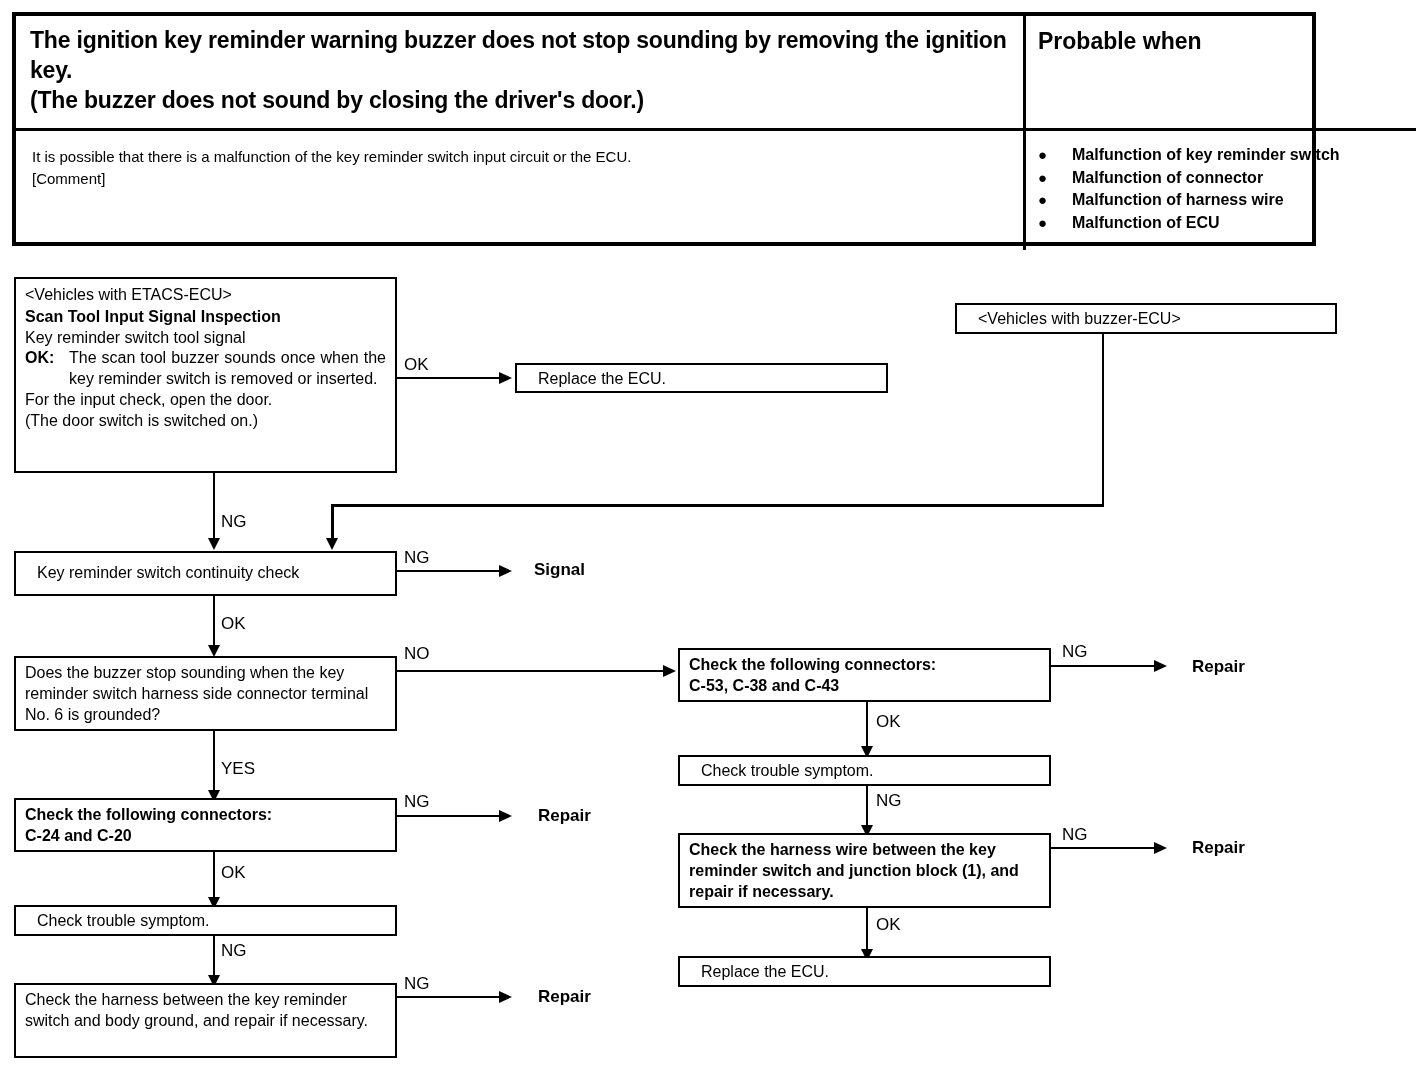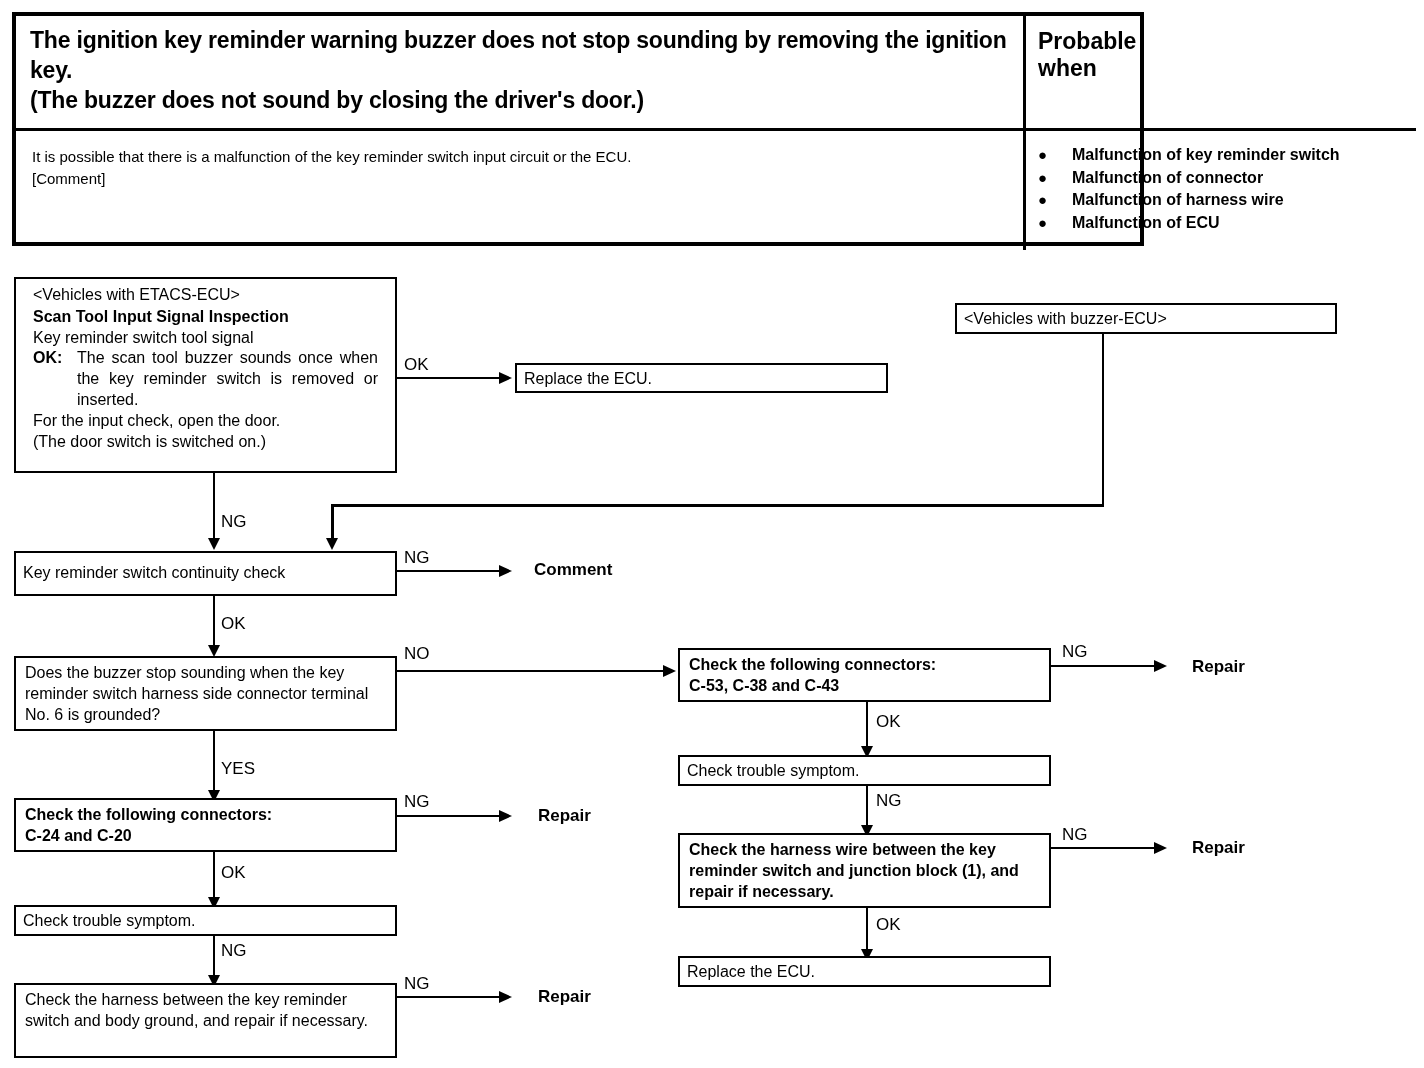--- a/index.html
+++ b/index.html
@@ -18,21 +18,21 @@
     height: 1068px;
     overflow: hidden;
     background: #ffffff;
   }
 
   
   .symptom-table {
     position: absolute;
     left: 12px;
     top: 12px;
-    width: 1132px;
+    width: 1304px;
     height: 234px;
     border: 4px solid #000;
     box-sizing: border-box;
   }
   .tbl-divider-v {
     position: absolute;
     left: 1007px;
     top: 0;
     width: 3px;
     height: 234px;
@@ -91,21 +91,21 @@
   }
 
   
   .fbox {
     position: absolute;
     border: 2px solid #000;
     box-sizing: border-box;
     background: #fff;
     font-size: 16px;
     line-height: 1.30;
-    padding: 4px 7px;
+    padding: 4px 21px;
   }
   .fbox.b { font-weight: bold; }
   .plain-label {
     position: absolute;
     font-size: 17px;
     font-weight: bold;
   }
   .edge-label {
     position: absolute;
     font-size: 17px;
@@ -169,21 +169,21 @@
         <span class="bullet">●</span>
         <span>Malfunction of  harness wire</span>
       </div>
       <div class="row">
         <span class="bullet">●</span>
         <span>Malfunction of  ECU</span>
       </div>
     </div>
   </div>
 
-  <div class="fbox" style="left:14px; top:277px; width:383px; height:196px; padding:6px 17px;">
+  <div class="fbox" style="left:14px; top:277px; width:383px; height:196px; padding:6px 9px;">
     <div style="font-size:16px;">&lt;Vehicles with ETACS-ECU&gt;</div>
     <div style="font-weight:bold; font-size:16px; margin-top:1px;">Scan Tool Input Signal Inspection</div>
     <div style="font-size:16px;">Key reminder switch tool signal</div>
     <div style="font-size:16px; position:relative; padding-left:44px;">
       <span style="font-weight:bold; position:absolute; left:0; top:0;">OK:</span>
       <span style="display:block; text-align:justify;">The scan tool buzzer sounds once when the key reminder switch is removed or inserted.</span>
     </div>
     <div style="font-size:16px;">For the input check, open the door.</div>
     <div style="font-size:16px;">(The door switch is switched on.)</div>
   </div>
@@ -209,21 +209,21 @@
   <div class="edge-label" style="left:221px; top:513px;">NG</div>
   <div class="arrow-down" style="left:208px; top:538px;"></div>
 
   <div class="fbox" style="left:14px; top:551px; width:383px; height:45px; display:flex; align-items:center;">
     <span>Key reminder switch continuity check</span>
   </div>
 
   <div class="edge-label" style="left:404px; top:549px;">NG</div>
   <div class="hline" style="left:397px; top:570px; width:104px;"></div>
   <div class="arrow-right" style="left:499px; top:565px;"></div>
-  <div class="plain-label" style="left:534px; top:560px;">Comment</div>
+  <div class="plain-label" style="left:534px; top:560px;">Signal</div>
 
   <div class="vline" style="left:213px; top:596px; height:52px;"></div>
   <div class="edge-label" style="left:221px; top:615px;">OK</div>
   <div class="arrow-down" style="left:208px; top:645px;"></div>
 
   <div class="fbox" style="left:14px; top:656px; width:383px; height:75px; padding:5px 9px;">
     <span>Does the buzzer stop sounding when the key reminder switch harness side connector terminal No. 6 is grounded?</span>
   </div>
 
   <div class="edge-label" style="left:404px; top:645px;">NO</div>

